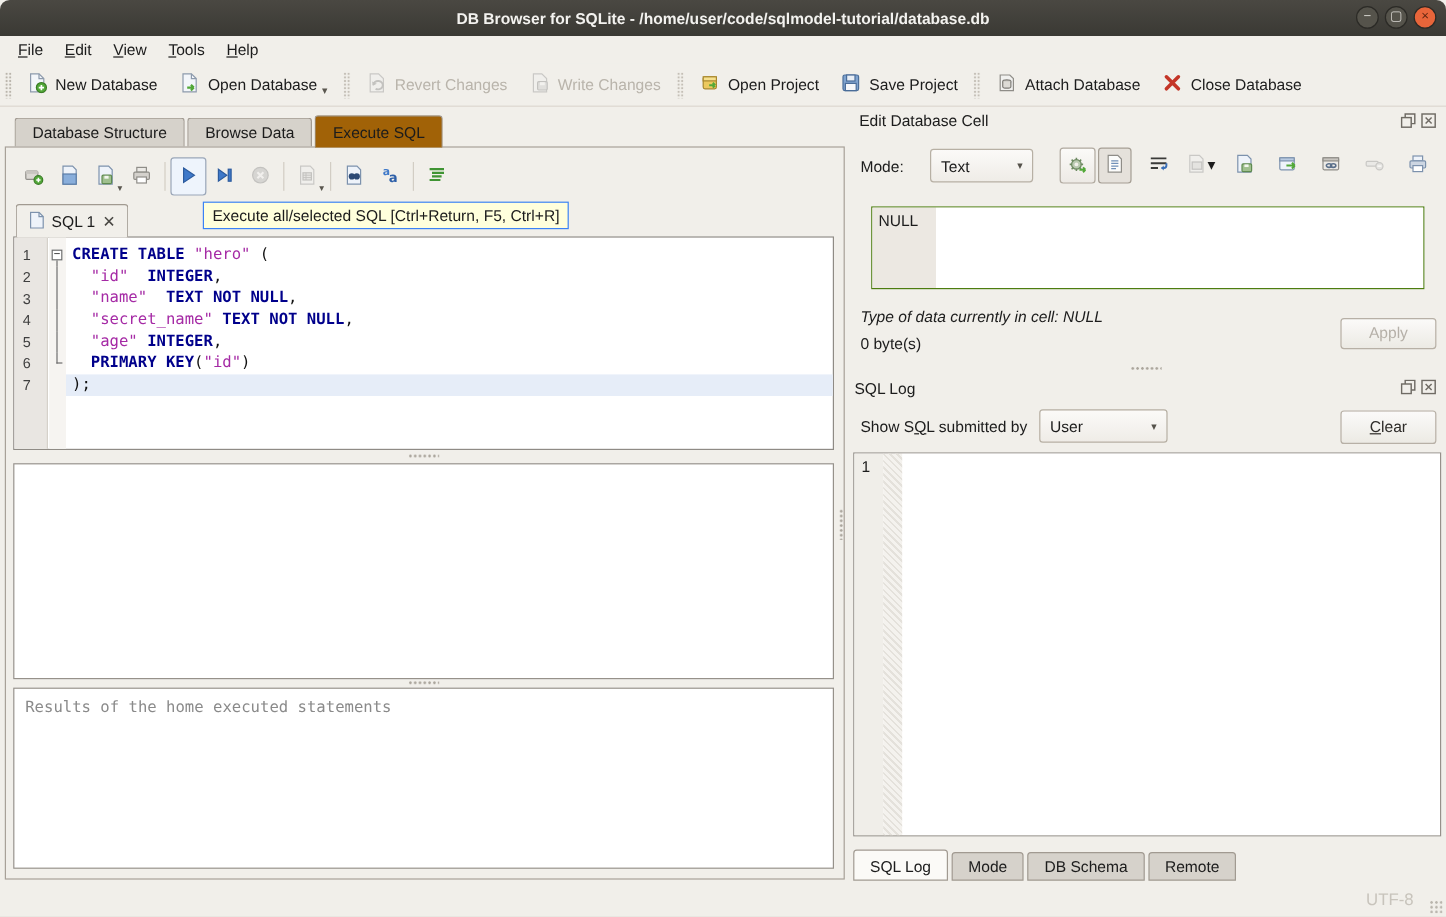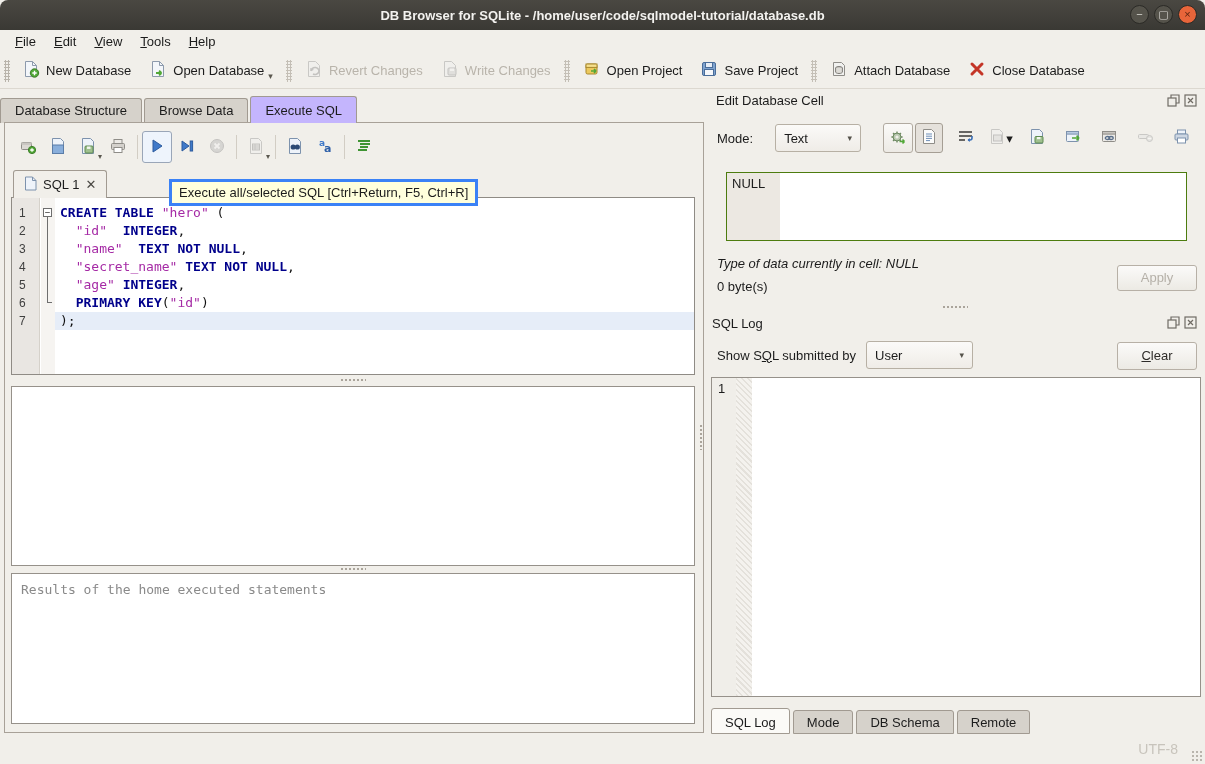--- a/index.html
+++ b/index.html
@@ -29,44 +29,44 @@
   .tb-handle { width:6px; height:22px; margin:0 3px 0 4px;
     background-image:radial-gradient(#b9b4ab 1px, transparent 1.2px); background-size:3px 3px; }
   .tb-item { display:flex; align-items:center; gap:6px; padding:4px 9px; white-space:nowrap; }
   .tb-item.disabled { color:#b9b4ab; }
   .tb-item.disabled svg { opacity:.45; filter:grayscale(1); }
   .tb-sep { width:6px; height:22px; margin:0 4px;
     background-image:radial-gradient(#c4bfb6 1px, transparent 1.2px); background-size:3px 3px; }
   .dd-caret { font-size:9px; color:#5a574f; margin-left:-2px; align-self:flex-end; }
 
   
-  .main-tabs { position:absolute; left:0; top:96px; height:27px; display:flex; align-items:flex-end;text-align:center; }
+  .main-tabs { position:absolute; left:12px; top:96px; height:27px; display:flex; align-items:flex-end;text-align:center; }
   .mtab { background:#d6d2cb; border:1px solid #a19a91; border-bottom:none; border-radius:3px 3px 0 0;
     padding:4px 14px 5px; margin-right:2px; height:25px; }
-  .mtab.active { background:#c4b5fd; height:27px; padding-top:6px; position:relative; z-index:3; }
+  .mtab.active { background:#a16207; height:27px; padding-top:6px; position:relative; z-index:3; }
 
   .left-panel { position:absolute; left:4px; top:122px; width:700px; height:611px;
     border:1px solid #a8a198; background:#f1efea; }
 
   
   .sql-toolbar { position:absolute; left:8px; top:6px; display:flex; align-items:center; height:36px; }
   .sqlbtn { width:30px; height:32px; display:flex; align-items:center; justify-content:center; position:relative; }
   .sqlbtn.hovered { border:1px solid #9aa6b8; border-radius:3px; background:#eef4fc; }
   .sqlbtn.disabled svg { opacity:.45; filter:grayscale(1); }
   .sqlbtn .mini-caret { position:absolute; right:1px; bottom:2px; font-size:8px; color:#5a574f; }
   .sql-sep { width:1px; height:24px; background:#d2cdc4; margin:0 4px; }
 
   
   .sqltab { position:absolute; left:8px; top:47px; height:28px; background:#f1efea;
     border:1px solid #a19a91; border-bottom:none; border-radius:3px 3px 0 0;
     display:flex; align-items:center; gap:6px; padding:0 10px; z-index:2; }
   .sqltab .x { color:#4a4844; font-weight:bold; font-size:13px; }
 
   
-  .tooltip { position:absolute; left:164px; top:56px; background:#ffffdc; border:3px solid #3b82f6;
+  .tooltip { position:absolute; left:164px; top:45px; background:#ffffdc; border:1px solid #3b82f6;
     padding:3px 7px; white-space:nowrap; z-index:9; }
 
   
   .editor { position:absolute; left:6px; top:74px; width:684px; height:178px; background:#fff;
     border:1px solid #8f8b85; font-family:"DejaVu Sans Mono",monospace; font-size:13px; }
   .ed-gutter-bg { position:absolute; left:0; top:0; width:28px; height:100%; background:#e9e6e2;
     border-right:1px solid #d5d1ca; }
   .ed-fold-bg { position:absolute; left:29px; top:0; width:14px; height:100%; background:#f6f4f1; }
   .ed-lines { position:absolute; left:0; top:6px; width:100%; }
   .ed-row { display:flex; height:18px; line-height:18px; }

